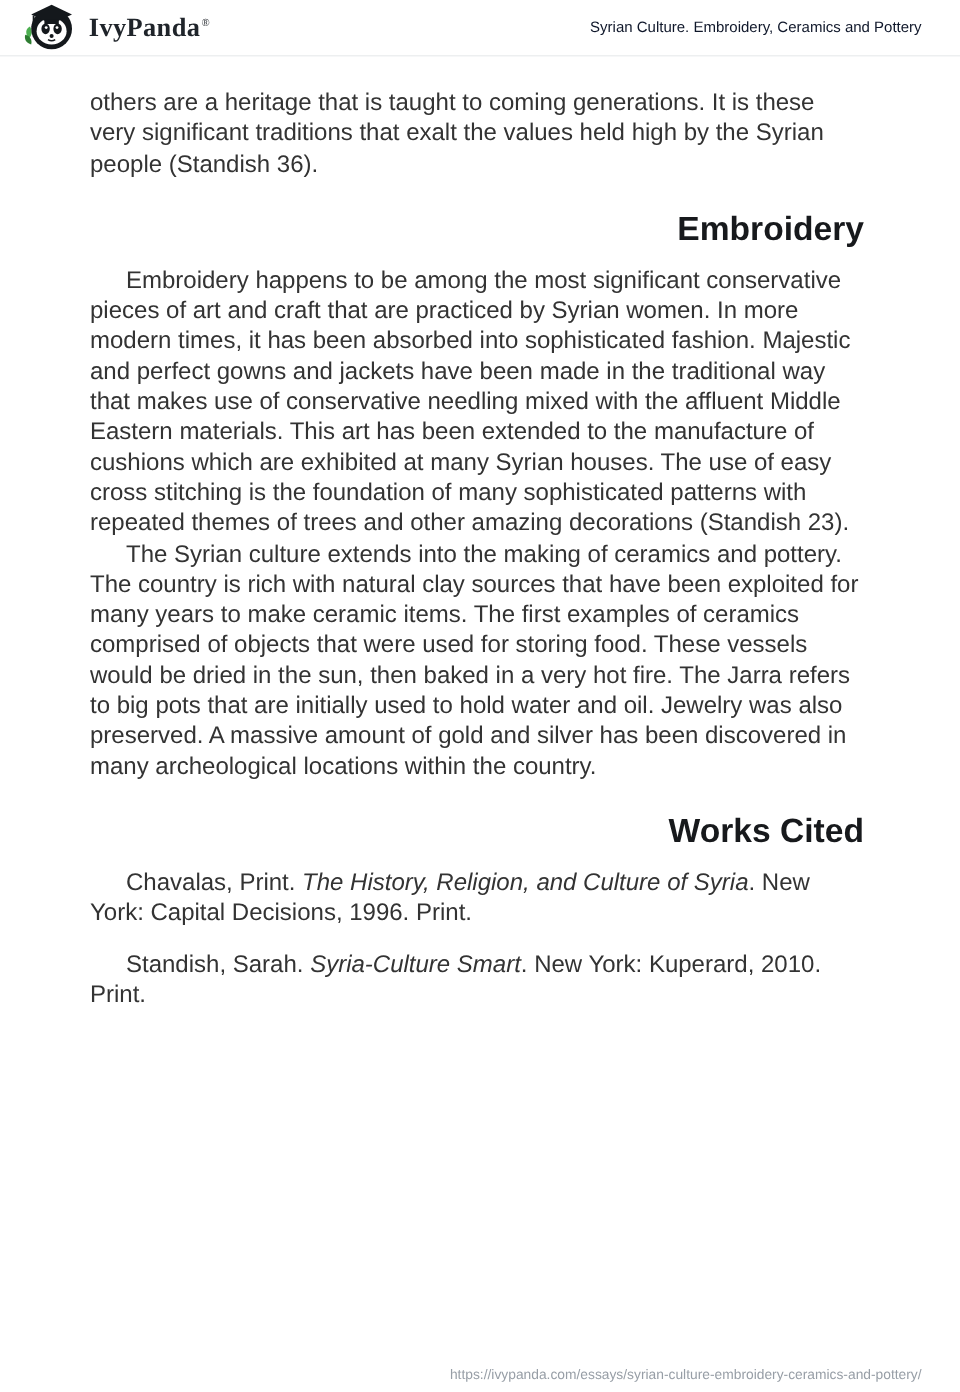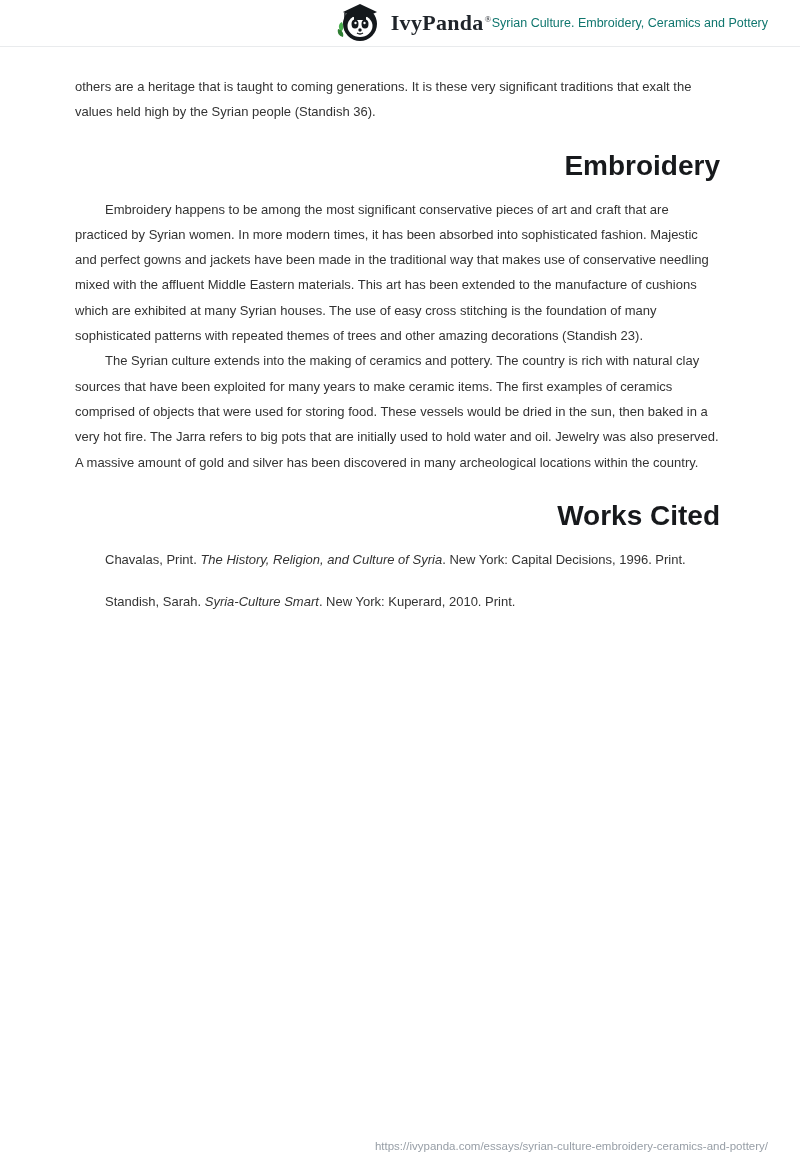--- a/index.html
+++ b/index.html
@@ -10,21 +10,21 @@
     height: 1160px;
     margin: 0 auto;
     background: #ffffff;
     font-family: "Liberation Sans", sans-serif;
     overflow: hidden;
   }
   
   .header {
     display: flex;
     align-items: center;
-    justify-content: flex-end;
+    justify-content: space-between;
     height: 47px;
     padding: 0 32px 0 18px;
     border-bottom: 1px solid #e9ebed;
   }
   .brand-wrap {
     display: flex;
     align-items: center;
     gap: 10px;
     cursor: pointer;
   }
@@ -36,28 +36,28 @@
     letter-spacing: 0.3px;
   }
   .brand sup {
     font-size: 9px;
     font-weight: normal;
     vertical-align: super;
     margin-left: 1px;
   }
   .header-title {
     font-size: 12.5px;
-    color: #0f766e;
+    color: #0f172a;
   }
   
   .content {
     padding: 27px 80px 0 75px;
   }
   .content p {
-    font-size: 13px;
+    font-size: 20px;
     line-height: 25.3px;
     color: #333333;
     margin: 0;
   }
   .content p.indent { text-indent: 30px; }
   .content h2 {
     font-size: 28px;
     line-height: 32px;
     font-weight: 700;
     color: #17191c;

